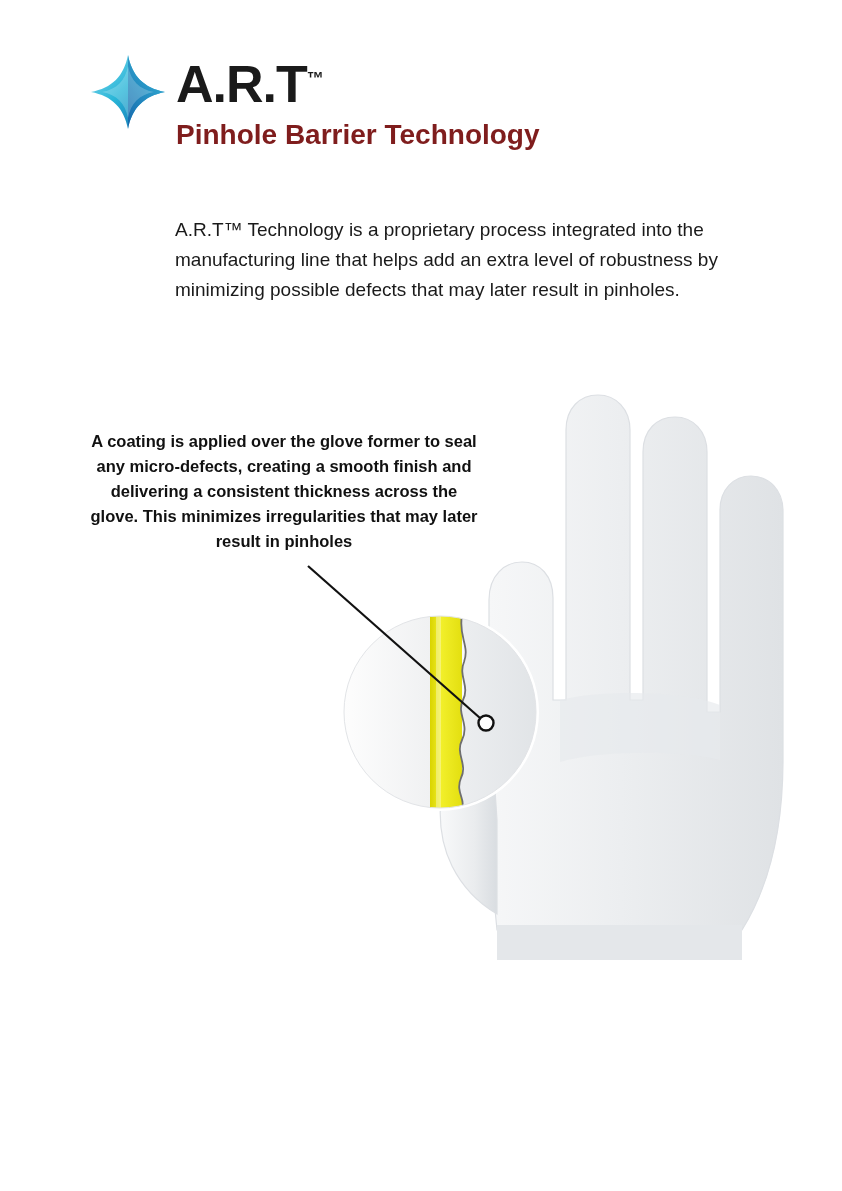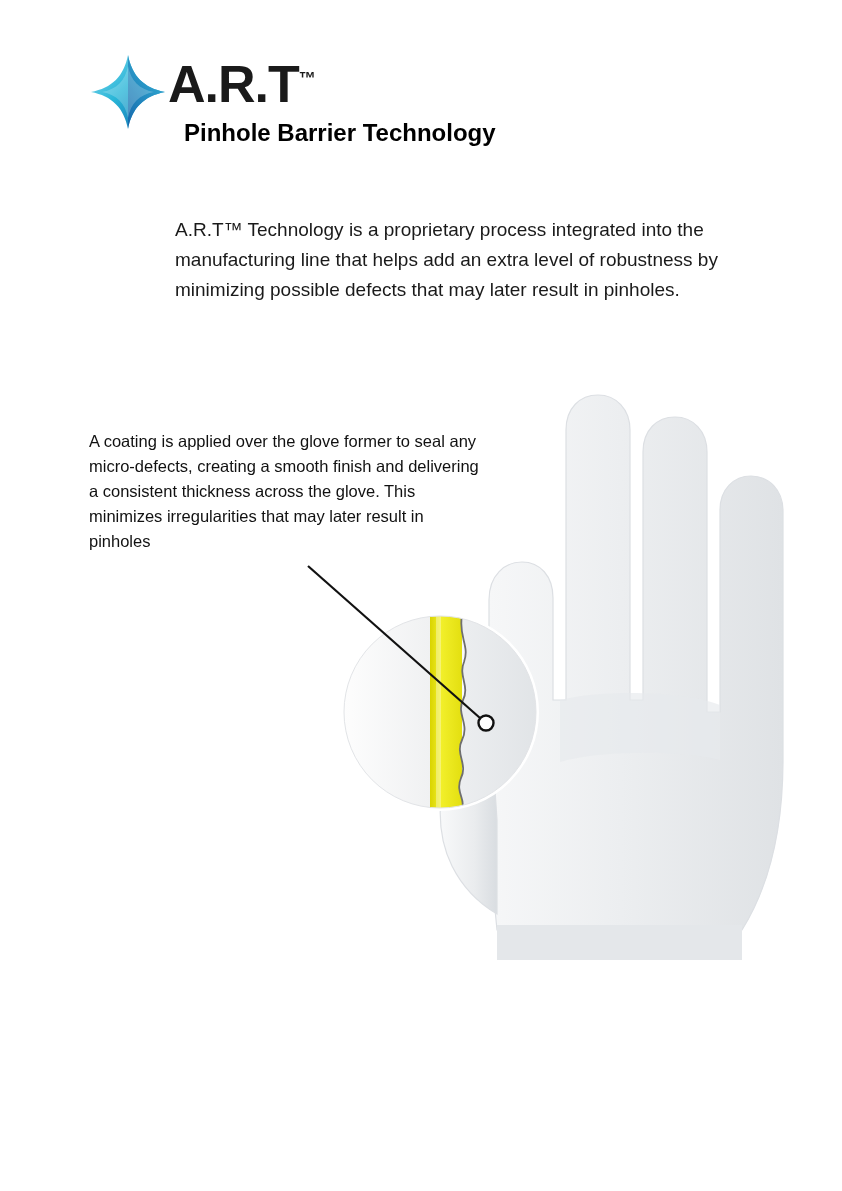--- a/index.html
+++ b/index.html
@@ -26,42 +26,42 @@
   }
   .logo-mark {
     position: absolute;
     left: 0;
     top: 6px;
     width: 80px;
     height: 80px;
   }
   .brand-title {
     position: absolute;
-    left: 80px;
+    left: 88px;
     top: 12px;
     font-size: 52px;
     font-weight: bold;
     letter-spacing: -1px;
     line-height: 1;
     color: #1a1a1a;
     white-space: nowrap;
   }
   .brand-tm {
     font-size: 17px;
     font-weight: bold;
     vertical-align: super;
     letter-spacing: 0;
   }
   .brand-subtitle {
     position: absolute;
-    left: 96px;
+    left: 88px;
     top: 73px;
-    font-size: 24px;
-    font-weight: bold;
-    color: #000000;
+    font-size: 28px;
+    font-weight: bold;
+    color: #7f1d1d;
     white-space: nowrap;
   }
 
   
   .intro {
     position: absolute;
     left: 175px;
     top: 196px;
     width: 590px;
     font-size: 19px;
@@ -70,23 +70,24 @@
     font-weight: normal;
   }
 
   
   .callout {
     position: absolute;
     left: 89px;
     top: 412px;
     width: 390px;
     font-size: 16.5px;
-    font-weight: normal;
+    font-weight: bold;
     line-height: 25px;
     color: #111111;
+    text-align: center;
   }
 
   
   .art {
     position: absolute;
     left: 0;
     top: 0;
     width: 842px;
     height: 1191px;
     pointer-events: none;

